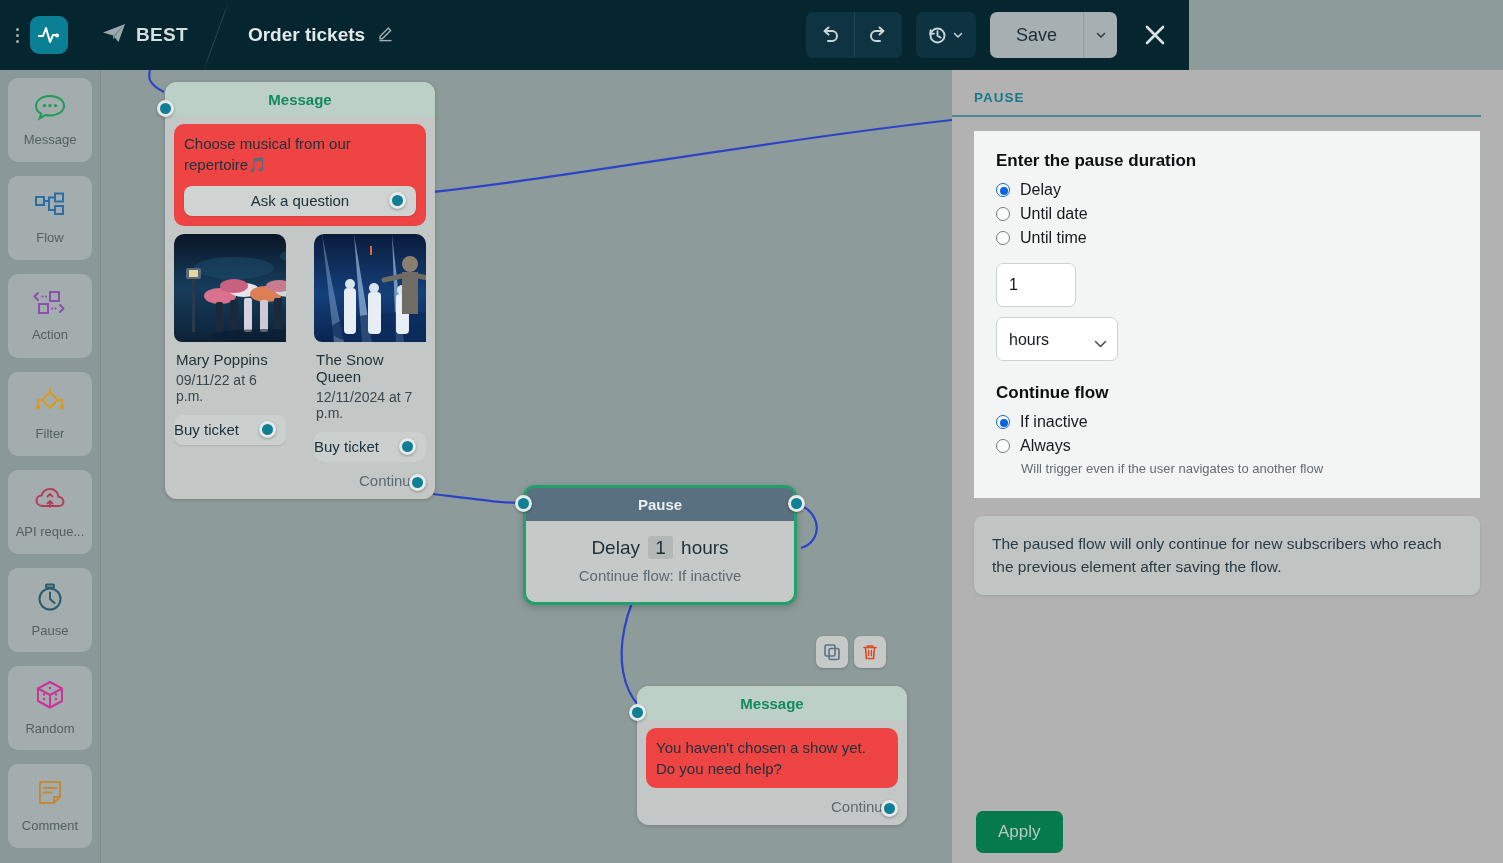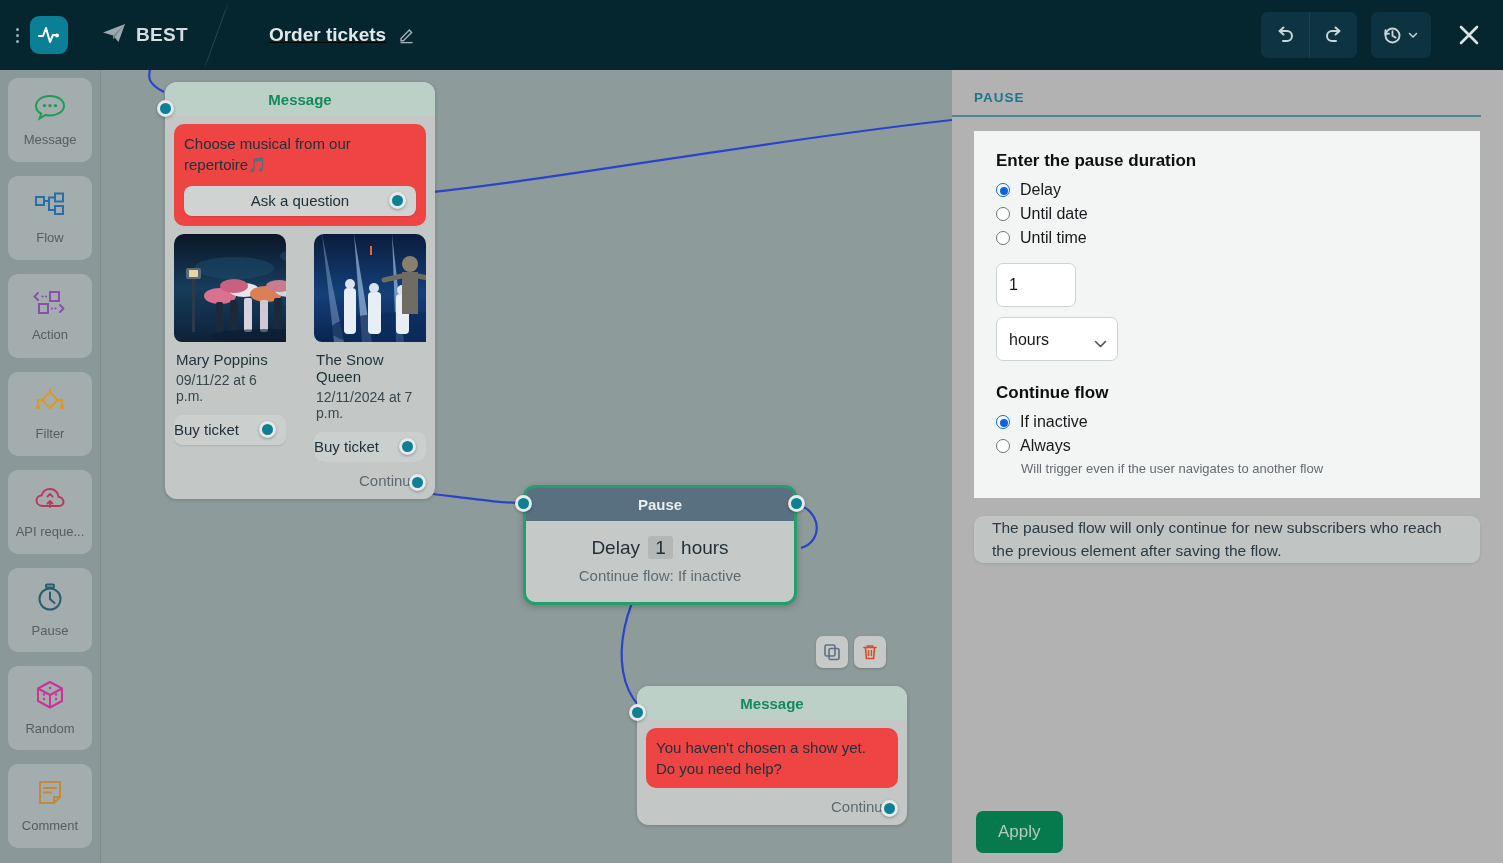--- a/index.html
+++ b/index.html
@@ -7,39 +7,39 @@
     margin: 0; padding: 0;
     width: 1503px; height: 863px;
     overflow: hidden;
     font-family: "Liberation Sans", sans-serif;
     background: #8e9b9b;
   }
   #app { position: relative; width: 1503px; height: 863px; overflow: hidden; }
 
   
   .topbar {
-    position: absolute; top: 0; left: 0; width: 1503px; height: 70px;
+    position: absolute; top: 0; left: 0; width: 1189px; height: 70px;
     background: #05252f; display: flex; align-items: center; z-index: 60;
   }
   .kebab { width: 22px; display: flex; flex-direction: column; align-items: center;
            gap: 3px; margin-left: 6px; cursor: pointer; }
   .kebab i { width: 3px; height: 3px; background: #9fb0b5; border-radius: 50%; display: block; }
   .app-logo {
     width: 38px; height: 38px; background: #0b7f96; border-radius: 9px;
     display: flex; align-items: center; justify-content: center; margin-left: 2px; cursor: pointer;
   }
   .brand-chip { display: flex; align-items: center; gap: 10px; margin-left: 34px; cursor: pointer; }
   .brand-chip .bname { color: #d7dee1; font-size: 19px; font-weight: 700; letter-spacing: .3px; }
   .chev-sep { margin-left: 22px; width: 30px; height: 70px; position: relative; }
   .chev-sep::before {
     content:""; position:absolute; left: 6px; top: 0; width: 1px; height: 70px;
     background: linear-gradient(to bottom, transparent, #29454e 18%, #29454e 82%, transparent);
     transform: skewX(-20deg);
   }
-  .flow-title { display: flex; align-items: center; gap: 12px; margin-left: 29px; text-decoration: underline; }
+  .flow-title { display: flex; align-items: flex-start; gap: 12px; margin-left: 8px; }
   .flow-title .ftxt { color: #e2e8ea; font-size: 19px; font-weight: 700; }
   .pencil { cursor: pointer; display: flex; }
   .topbar-right { margin-left: auto; display: flex; align-items: center; gap: 14px; padding-right: 14px; }
   .btn-group { display: flex; background: #0d3340; border-radius: 7px; overflow: hidden; }
   .tb-btn {
     width: 48px; height: 46px; display: flex; align-items: center; justify-content: center;
     cursor: pointer; background: #0d3440;
   }
   .tb-btn + .tb-btn { border-left: 1px solid #1b4452; }
   .hist-group { display: flex; background: #0d3340; border-radius: 7px; align-items: center;
@@ -157,21 +157,21 @@
   }
   .sel-wrap { position: relative; width: 122px; margin-top: 10px; }
   .sel {
     width: 122px; height: 44px; border: 1px solid #cdd2d4; border-radius: 7px; background: #fff;
     font-size: 16px; color: #16191b; padding: 0 30px 0 12px;
     font-family: "Liberation Sans", sans-serif; -webkit-appearance: none; appearance: none; cursor: pointer;
   }
   .sel-caret { position: absolute; right: 11px; top: 18px; pointer-events: none; }
   .sec-title2 { font-size: 17px; font-weight: 700; color: #0d0f10; margin: 22px 0 10px; }
   .notice {
-    background: #c0c4c3; margin: 18px 23px 0 22px; border-radius: 9px; padding: 0 18px;
+    background: #c0c4c3; margin: 18px 23px 0 22px; border-radius: 9px; padding: 16px 18px;
     color: #2b3b44; font-size: 15.5px; line-height: 1.5; box-shadow: 0 1px 3px rgba(0,0,0,.1);
   }
   .apply-btn {
     position: absolute; left: 24px; bottom: 10px; background: #067a4c; color: #b9c8c1;
     border: none; border-radius: 7px; padding: 0 22px; height: 42px; font-size: 17px;
     cursor: pointer; font-family: "Liberation Sans", sans-serif;
   }
 </style>
 </head>
 <body>
@@ -234,20 +234,28 @@
         <svg width="22" height="22" viewBox="0 0 22 22">
           <circle cx="11.5" cy="11.5" r="7" stroke="#c9d5d8" stroke-width="1.9" fill="none"></circle>
           <path d="M11.5 7.3 V11.7 L14.6 13.6" stroke="#c9d5d8" stroke-width="1.9" fill="none" stroke-linecap="round"></path>
           <path d="M4.6 6.2 L4.2 10 L8 9.6" stroke="#c9d5d8" stroke-width="1.9" fill="none" stroke-linecap="round" stroke-linejoin="round"></path>
         </svg>
         <svg width="12" height="12" viewBox="0 0 12 12">
           <path d="M2.5 4.5 L6 8 L9.5 4.5" stroke="#c9d5d8" stroke-width="1.5" fill="none" stroke-linecap="round"></path>
         </svg>
       </div>
 
+      <div class="save-group">
+        <div class="save-btn">Save</div>
+        <div class="save-caret">
+          <svg width="12" height="12" viewBox="0 0 12 12">
+            <path d="M2.5 4.5 L6 8 L9.5 4.5" stroke="#2b3b42" stroke-width="1.5" fill="none" stroke-linecap="round"></path>
+          </svg>
+        </div>
+      </div>
 
       <div class="close-x">
         <svg width="26" height="26" viewBox="0 0 26 26">
           <path d="M5 5 L21 21 M21 5 L5 21" stroke="#d9e2e4" stroke-width="2.6" stroke-linecap="round"></path>
         </svg>
       </div>
     </div>
   </div>
 
   <div class="rail">

